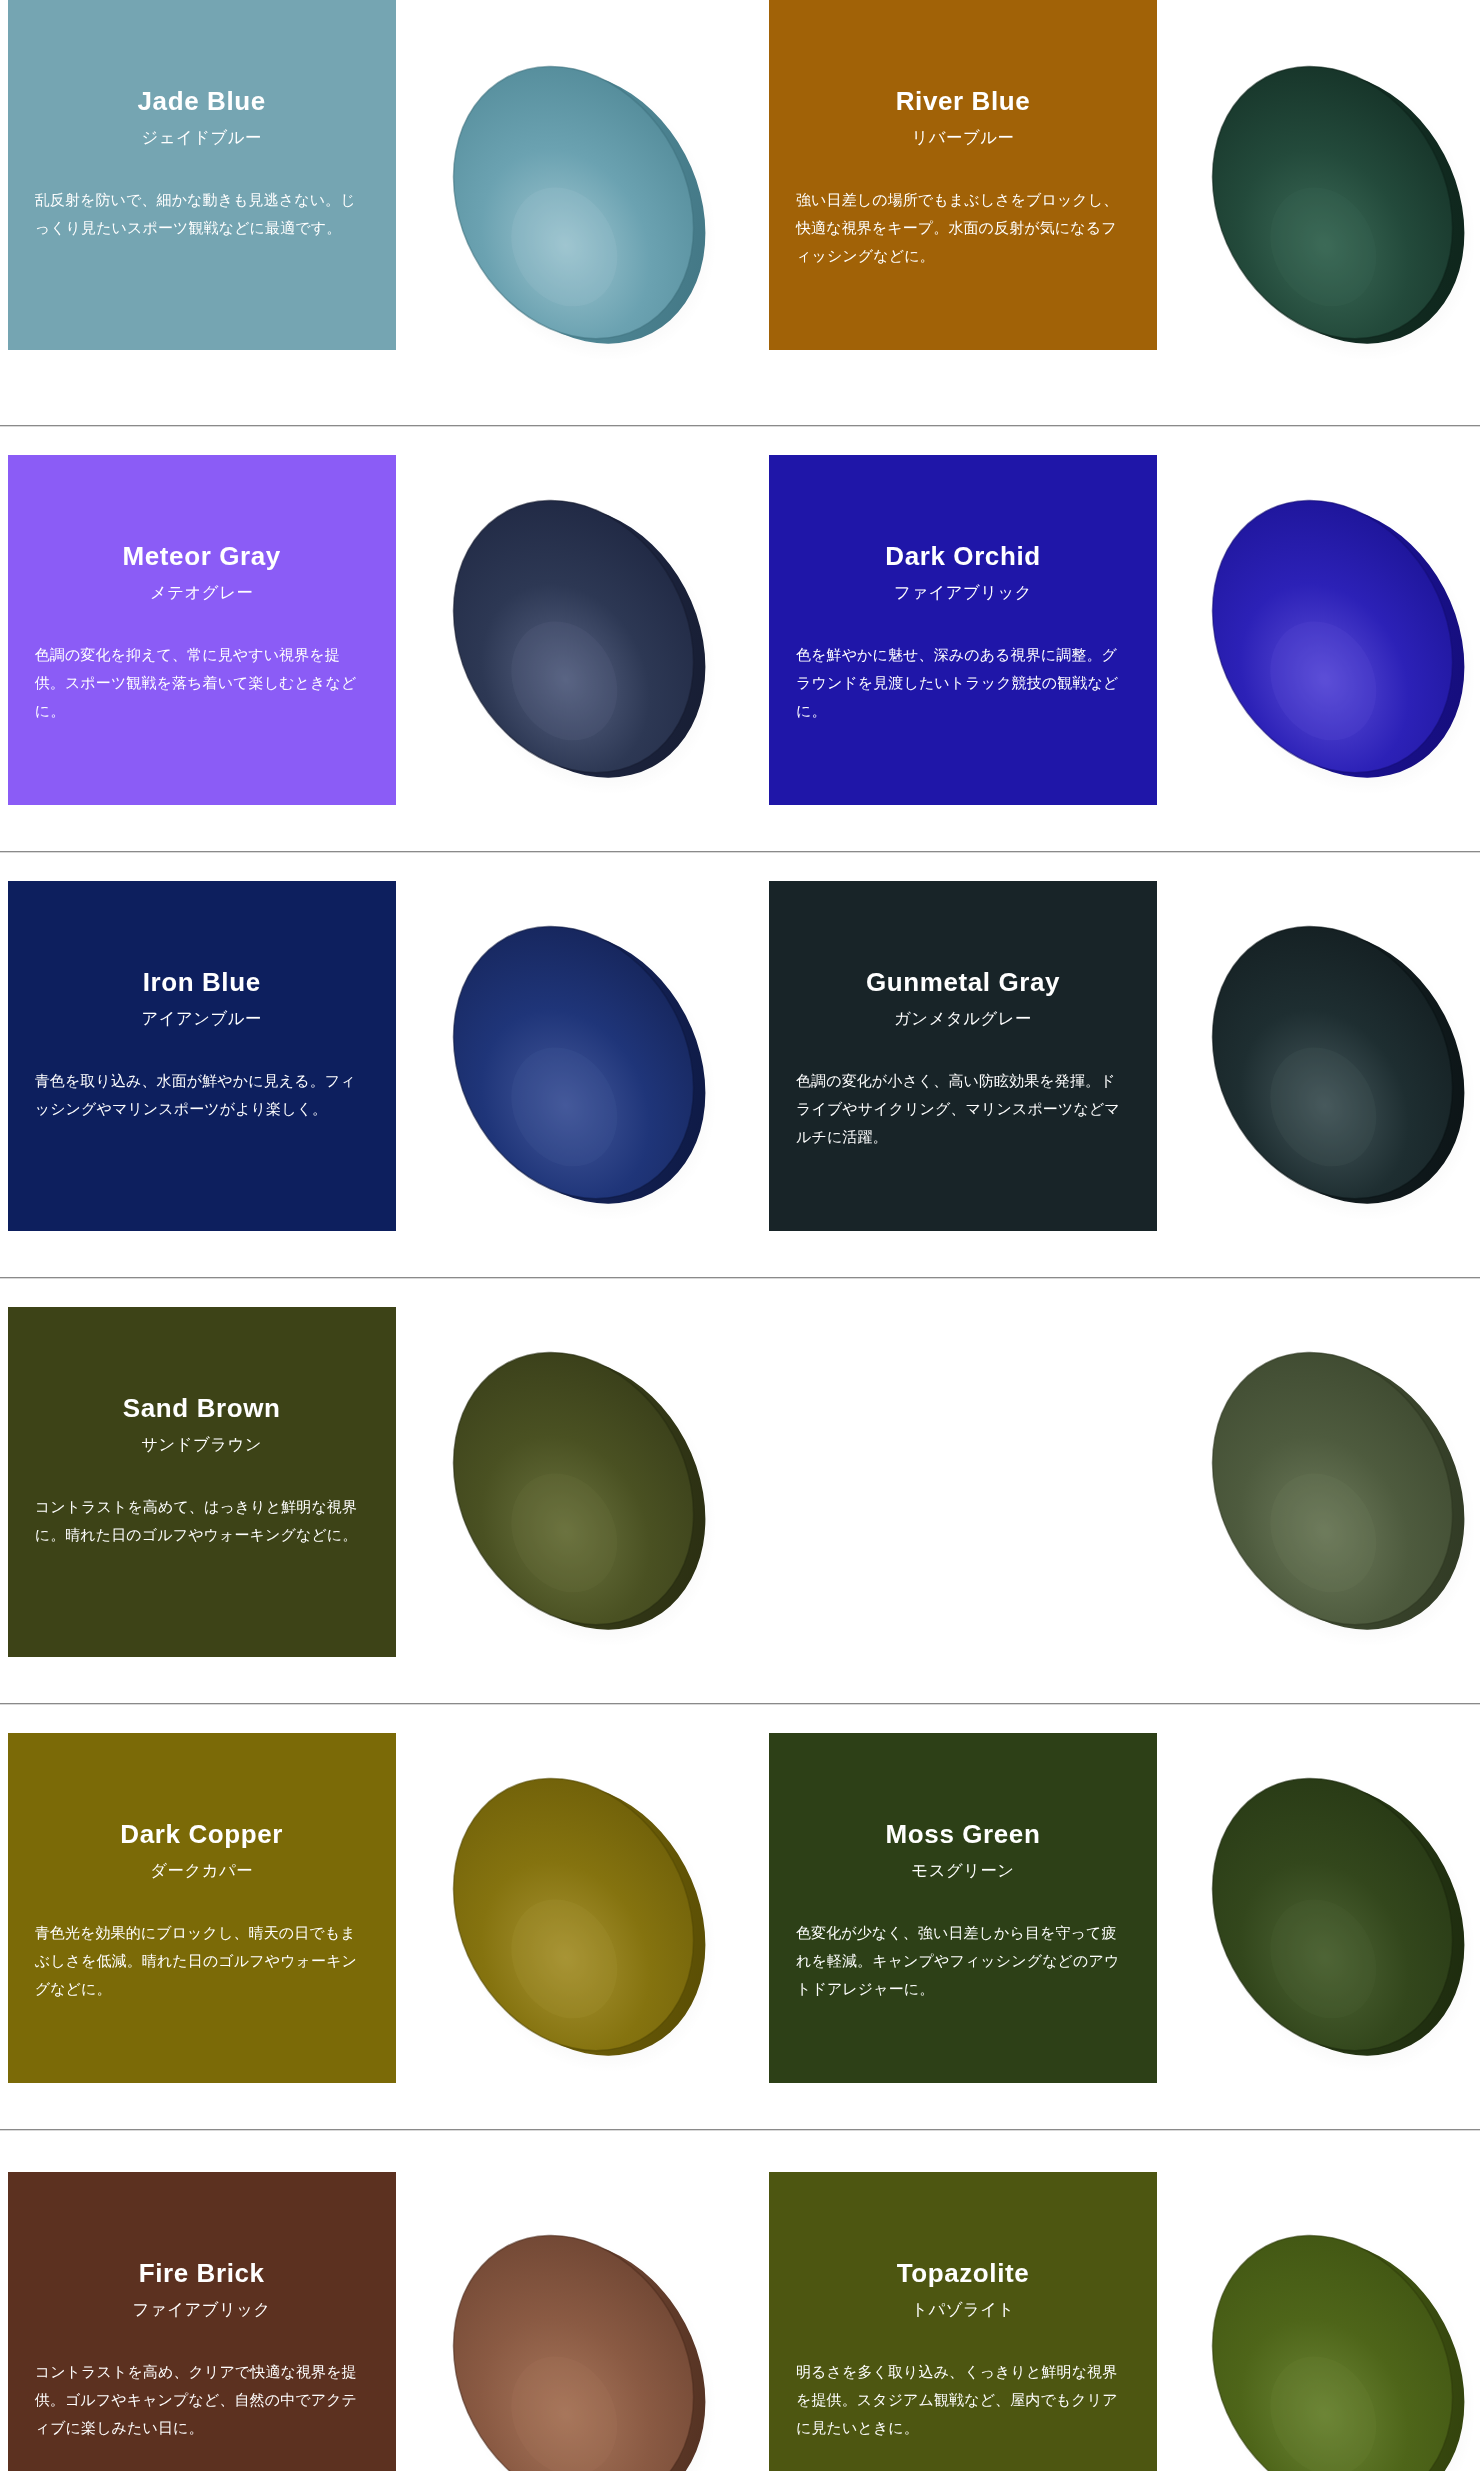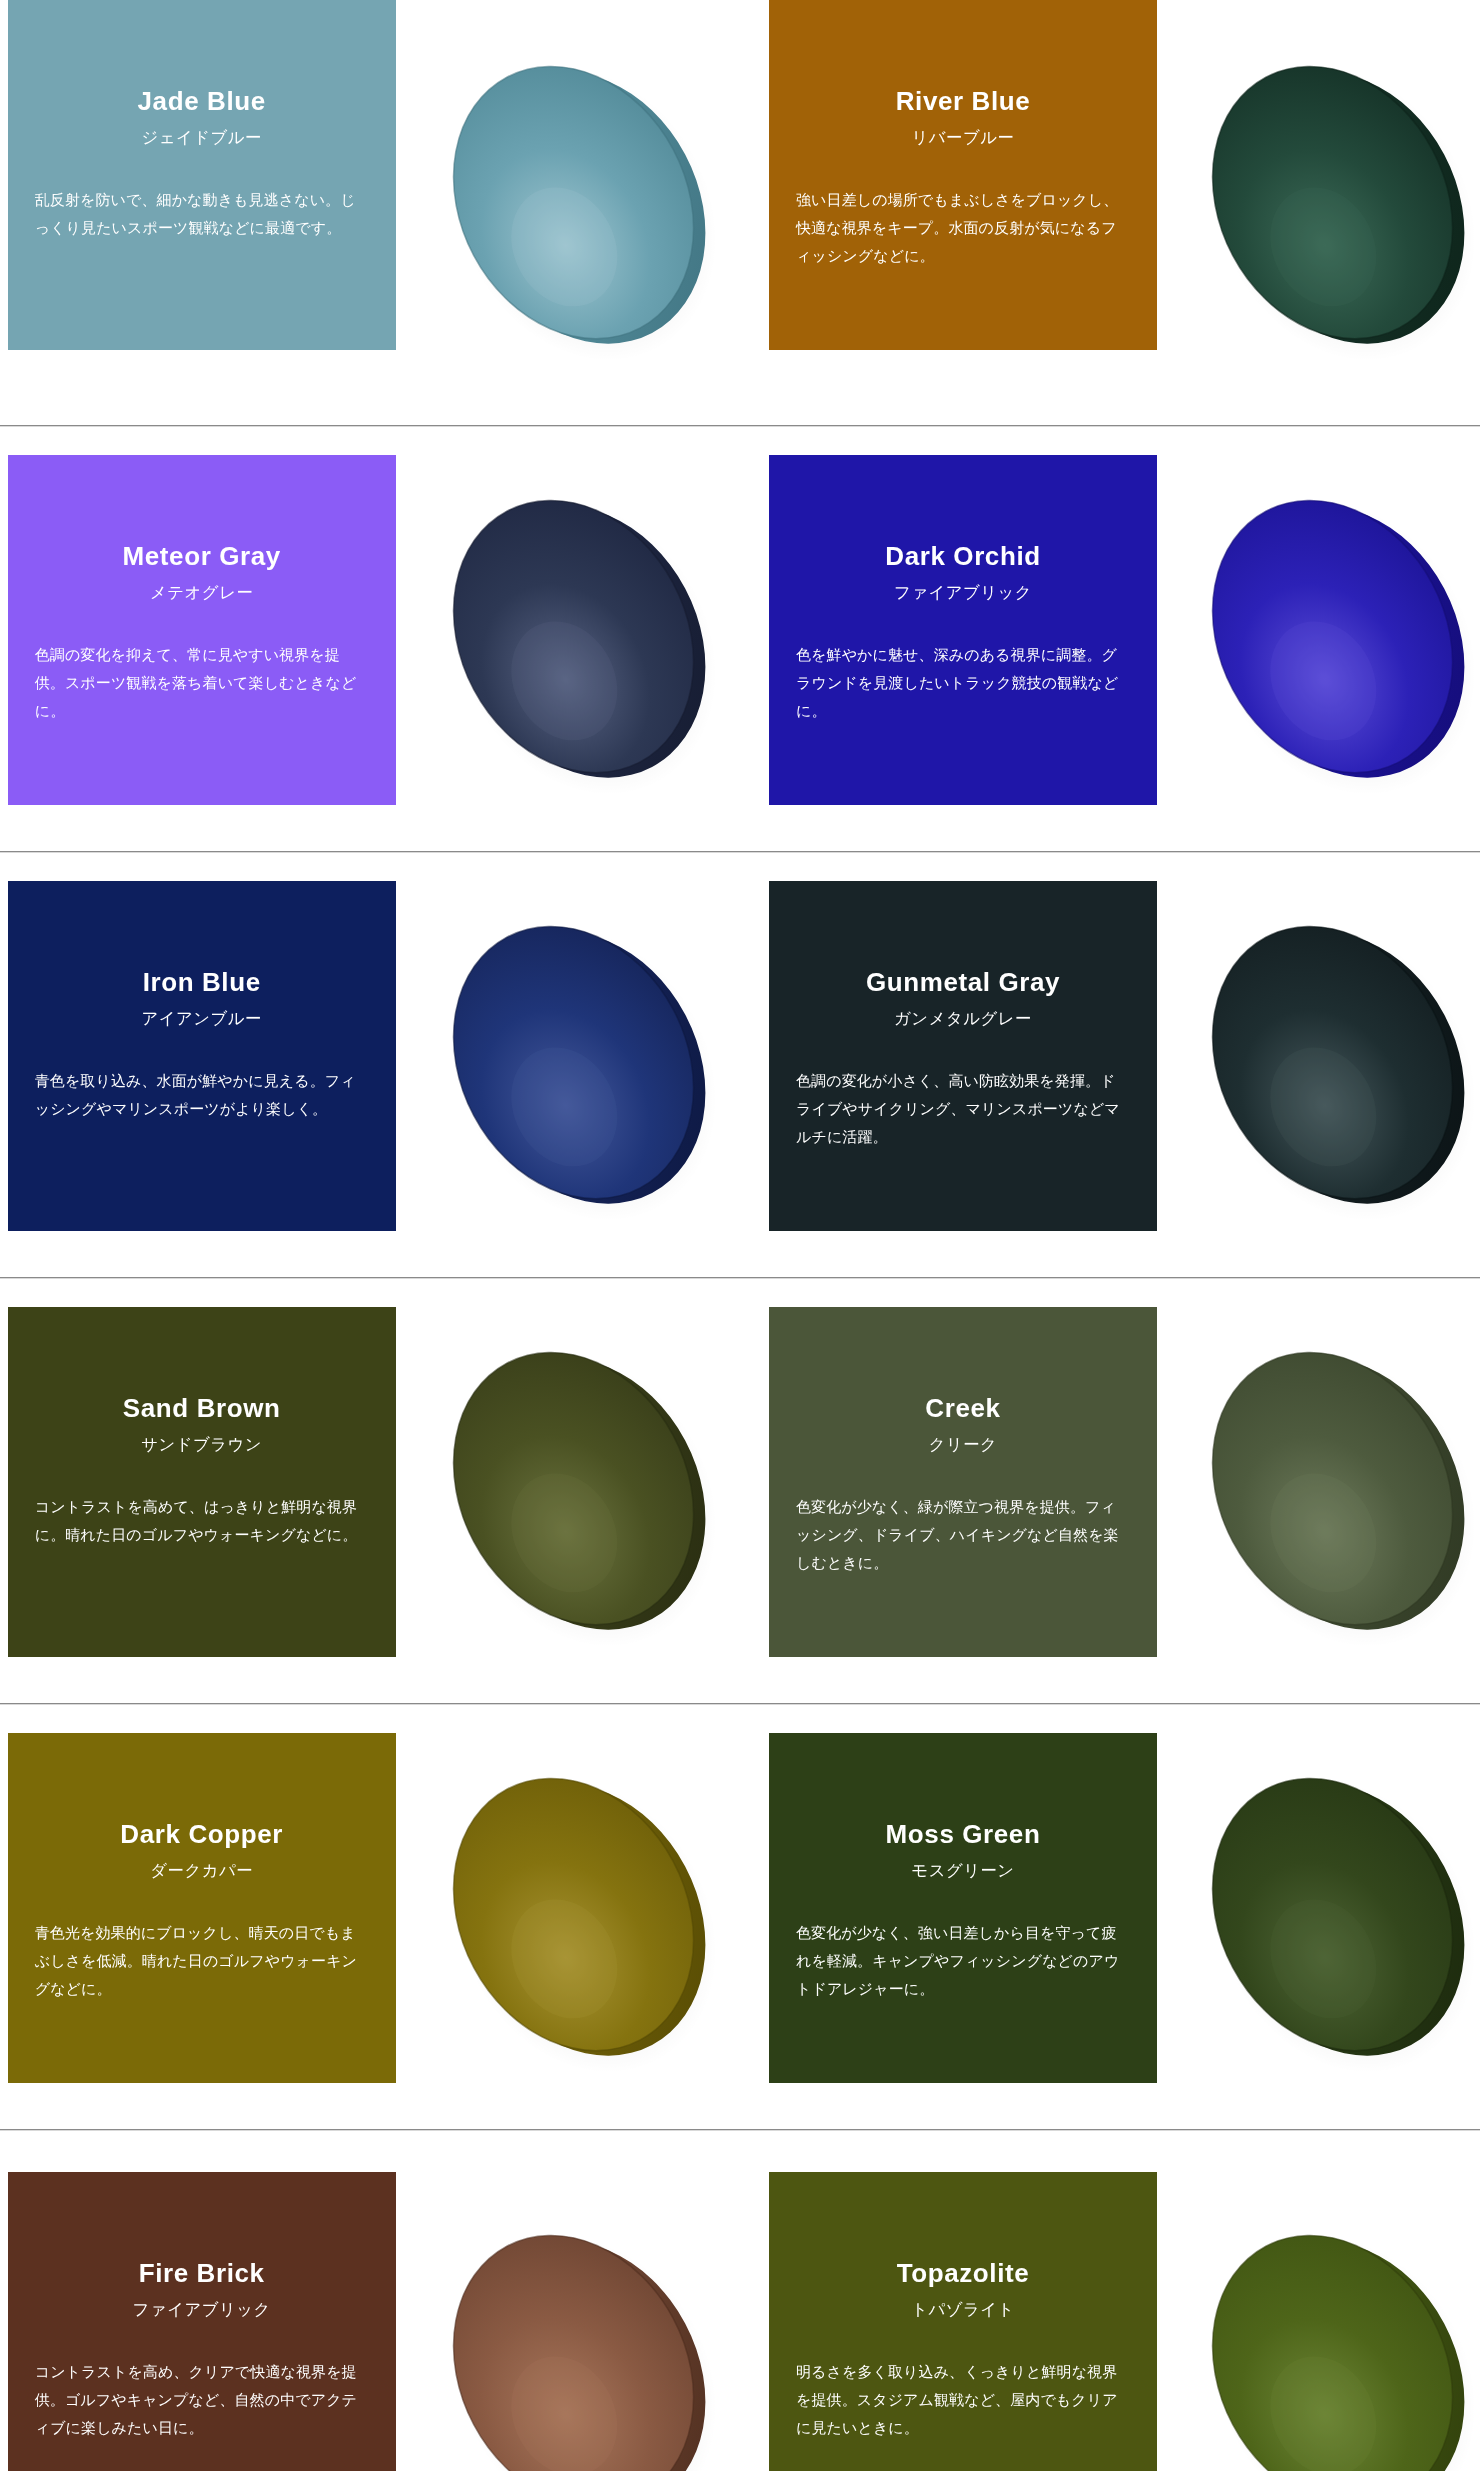--- a/index.html
+++ b/index.html
@@ -404,25 +404,20 @@
     </g>
     <g transform="translate(164,188) rotate(-28)">
       <ellipse cx="0" cy="0" rx="117" ry="147" fill="url(#g6a)"></ellipse>
       <ellipse cx="0" cy="0" rx="117" ry="147" fill="none" stroke="#272b10" stroke-opacity="0.55" stroke-width="1.6"></ellipse>
       <ellipse cx="-30" cy="36" rx="52" ry="64" fill="#6c7440" opacity="0.22"></ellipse>
     </g>
   </svg>
         </div>
       </div>
       <div class="lens-cell right">
-        <div class="color-panel" style="background:#4b5639">
-          <div class="name-en">Creek</div>
-          <div class="name-ja">クリーク</div>
-          <div class="desc-ja">色変化が少なく、緑が際立つ視界を提供。フィッシング、ドライブ、ハイキングなど自然を楽しむときに。</div>
-        </div>
         <div class="lens-art">
 
   <svg viewBox="0 0 330 380" preserveAspectRatio="xMidYMid meet">
     <defs>
       <radialGradient id="g7a" cx="38%" cy="62%" r="78%">
         <stop offset="0%" stop-color="#6f7c5d"></stop>
         <stop offset="45%" stop-color="#4e5b3e"></stop>
         <stop offset="100%" stop-color="#3c472e"></stop>
       </radialGradient>
       <linearGradient id="g7b" x1="0" y1="0" x2="1" y2="1">

